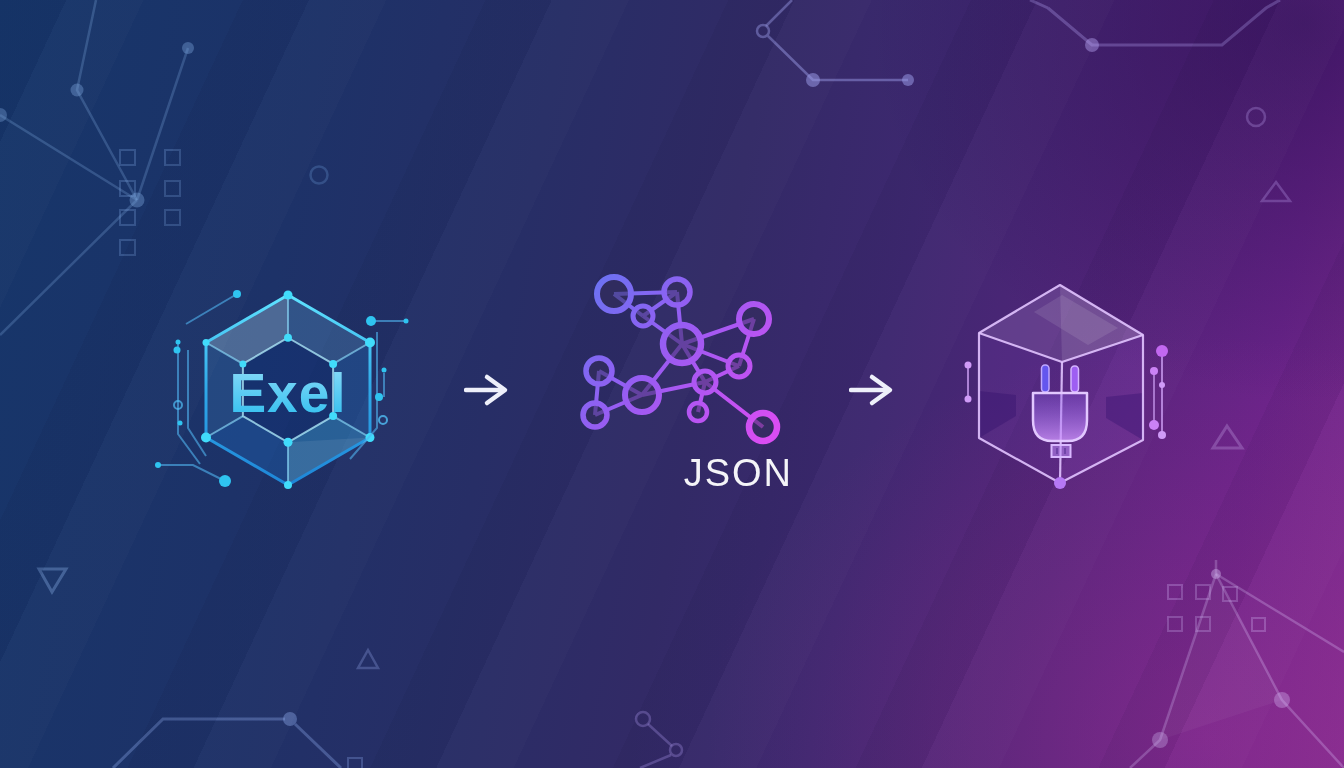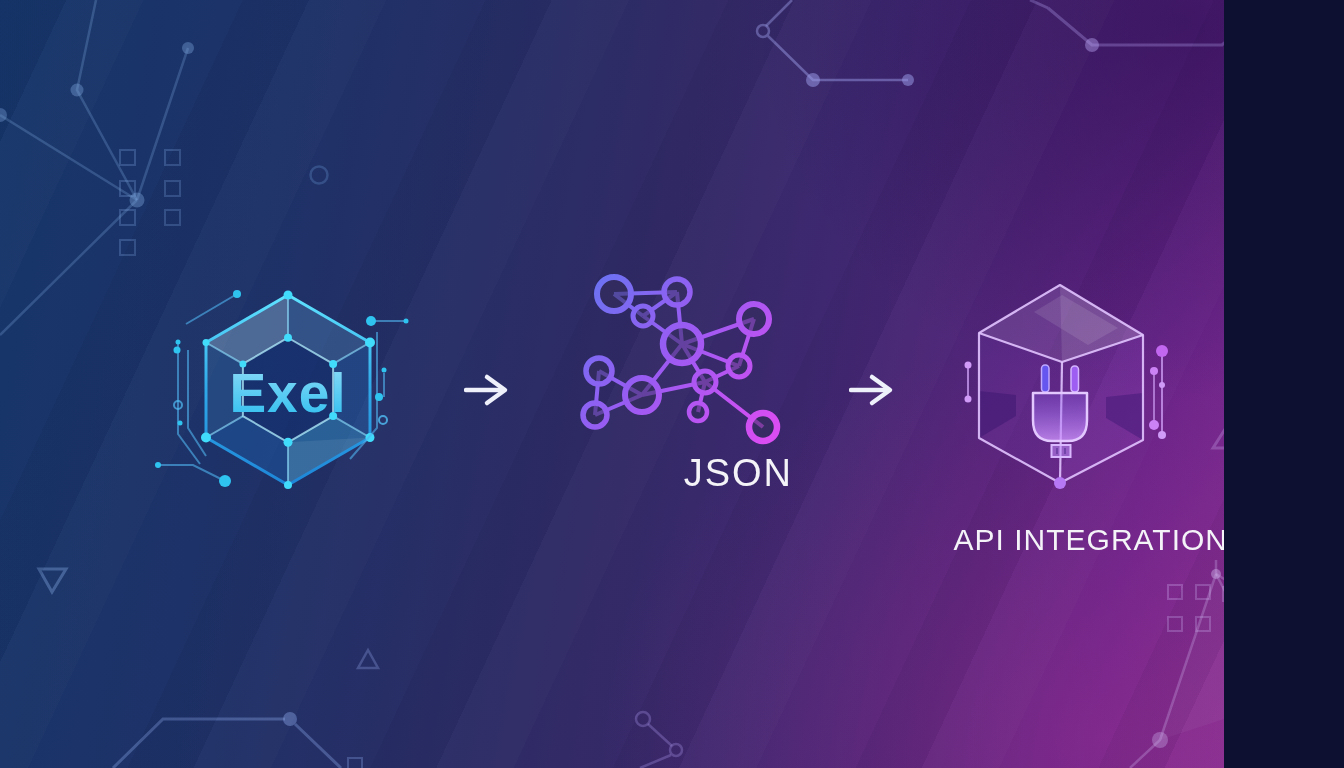--- a/index.html
+++ b/index.html
@@ -1,17 +1,17 @@
 <!DOCTYPE html>
 <html><head>
 <meta charset="utf-8">
 <style>
   html,body{margin:0;padding:0;background:#0d1030;}
   .canvas{
-    position:relative;width:1224px;height:768px;overflow:hidden;
+    position:relative;width:1344px;height:768px;overflow:hidden;
     font-family:"Liberation Sans",sans-serif;
     background:
       radial-gradient(620px 540px at 97% 3%, rgba(18,8,62,0.45), rgba(18,8,62,0) 70%),
       radial-gradient(700px 560px at 90% 96%, rgba(214,62,158,0.22), rgba(214,62,158,0) 72%),
       linear-gradient(101deg,#16366a 0%,#1d3268 22%,#272e66 38%,#322a66 52%,#3e2870 64%,#53247a 78%,#682388 90%,#7c2b8e 100%);
   }
   .streaks{
     position:absolute;inset:0;
     background:repeating-linear-gradient(115deg,
       rgba(0,0,30,0.05) 0 60px, rgba(255,255,255,0.015) 60px 130px, rgba(0,0,30,0.0) 130px 220px);
@@ -286,15 +286,14 @@
         <circle cx="40" cy="126" r="3.5" fill="#cf9bf7"></circle>
       <path d="M234,80 L234,162" stroke="rgba(215,170,255,0.7)" stroke-width="2" fill="none"></path>
       <circle cx="234" cy="78" r="6" fill="#c268f0"></circle>
         <circle cx="234" cy="112" r="3" fill="#cf9bf7"></circle>
       <circle cx="234" cy="162" r="4" fill="#cf9bf7"></circle>
       <path d="M226,100 L226,150" stroke="rgba(215,170,255,0.6)" stroke-width="2" fill="none"></path>
       <circle cx="226" cy="98" r="4" fill="#cb82f5"></circle>
         <circle cx="226" cy="152" r="5" fill="#cb82f5"></circle>
     </g>
   </svg>
-  <div class="flow-label api-label">API INTEGRATION</div>
 
 </div>
 
 </body></html>

